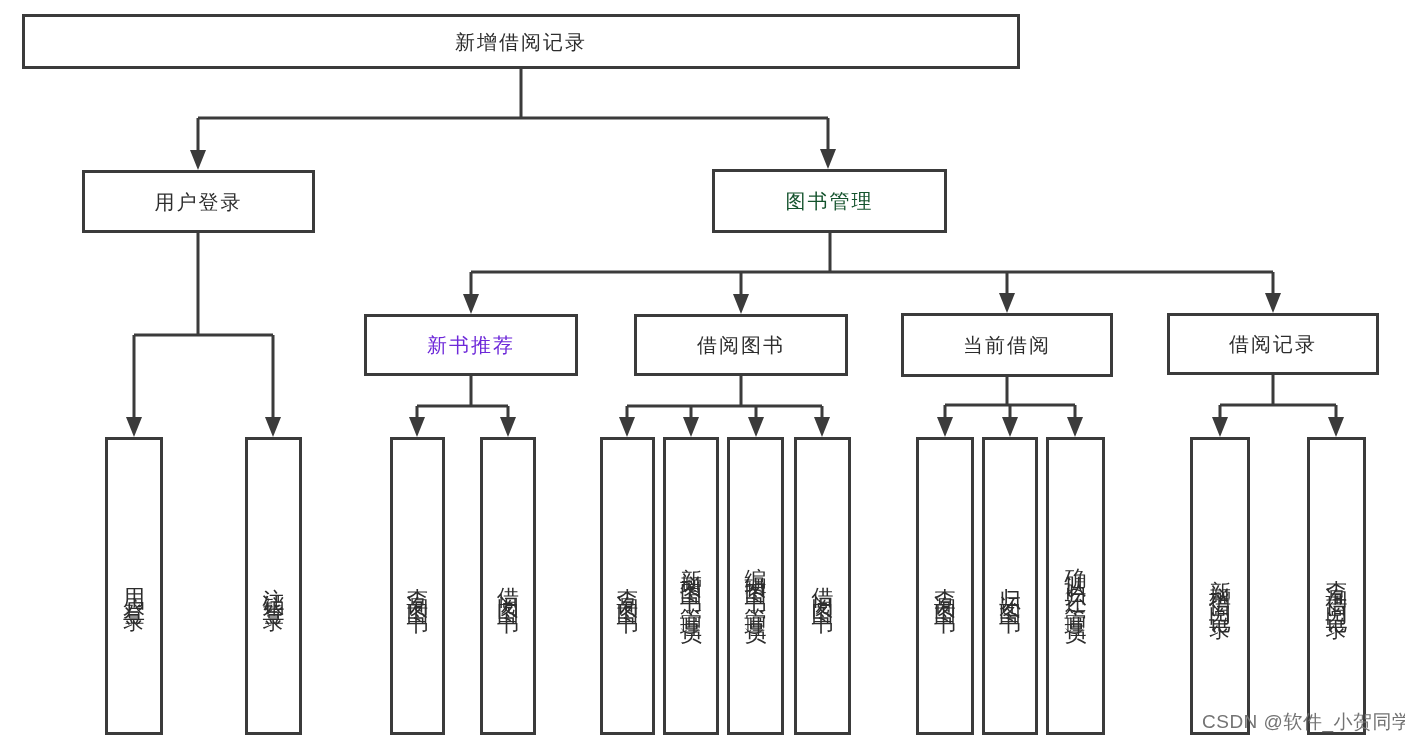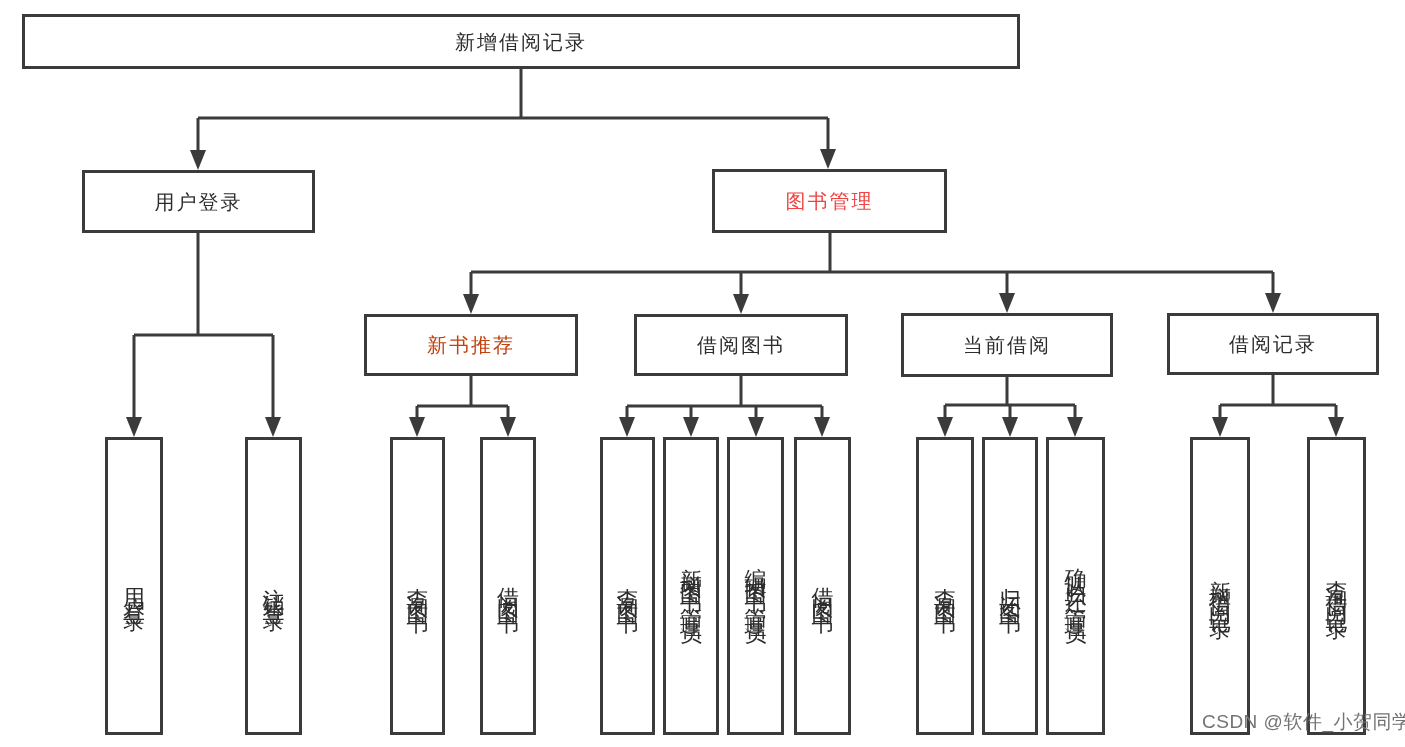--- a/index.html
+++ b/index.html
@@ -85,24 +85,24 @@
       <polygon points="1328,417 1344,417 1336,437" fill="#3b3b3b"></polygon>
     </svg>
   <div id="nodes">
       <div class="node horiz" style="left: 22px; top: 14px; width: 998px; height: 55px; border-color: rgb(59, 59, 59); background: rgb(255, 255, 255);">
         <span class="label" style="color: rgb(45, 45, 45);">新增借阅记录</span>
       </div>
       <div class="node horiz" style="left: 82px; top: 170px; width: 233px; height: 63px; border-color: rgb(59, 59, 59); background: rgb(255, 255, 255);">
         <span class="label" style="color: rgb(45, 45, 45);">用户登录</span>
       </div>
       <div class="node horiz" style="left: 712px; top: 169px; width: 235px; height: 64px; border-color: rgb(59, 59, 59); background: rgb(255, 255, 255);">
-        <span class="label" style="color: #ef4444;">图书管理</span>
+        <span class="label" style="color: #14532d;">图书管理</span>
       </div>
       <div class="node horiz" style="left: 364px; top: 314px; width: 214px; height: 62px; border-color: rgb(59, 59, 59); background: rgb(255, 255, 255);">
-        <span class="label" style="color: #c2410c;">新书推荐</span>
+        <span class="label" style="color: #6d28d9;">新书推荐</span>
       </div>
       <div class="node horiz" style="left: 634px; top: 314px; width: 214px; height: 62px; border-color: rgb(59, 59, 59); background: rgb(255, 255, 255);">
         <span class="label" style="color: rgb(45, 45, 45);">借阅图书</span>
       </div>
       <div class="node horiz" style="left: 901px; top: 313px; width: 212px; height: 64px; border-color: rgb(59, 59, 59); background: rgb(255, 255, 255);">
         <span class="label" style="color: rgb(45, 45, 45);">当前借阅</span>
       </div>
       <div class="node horiz" style="left: 1167px; top: 313px; width: 212px; height: 62px; border-color: rgb(59, 59, 59); background: rgb(255, 255, 255);">
         <span class="label" style="color: rgb(45, 45, 45);">借阅记录</span>
       </div>

